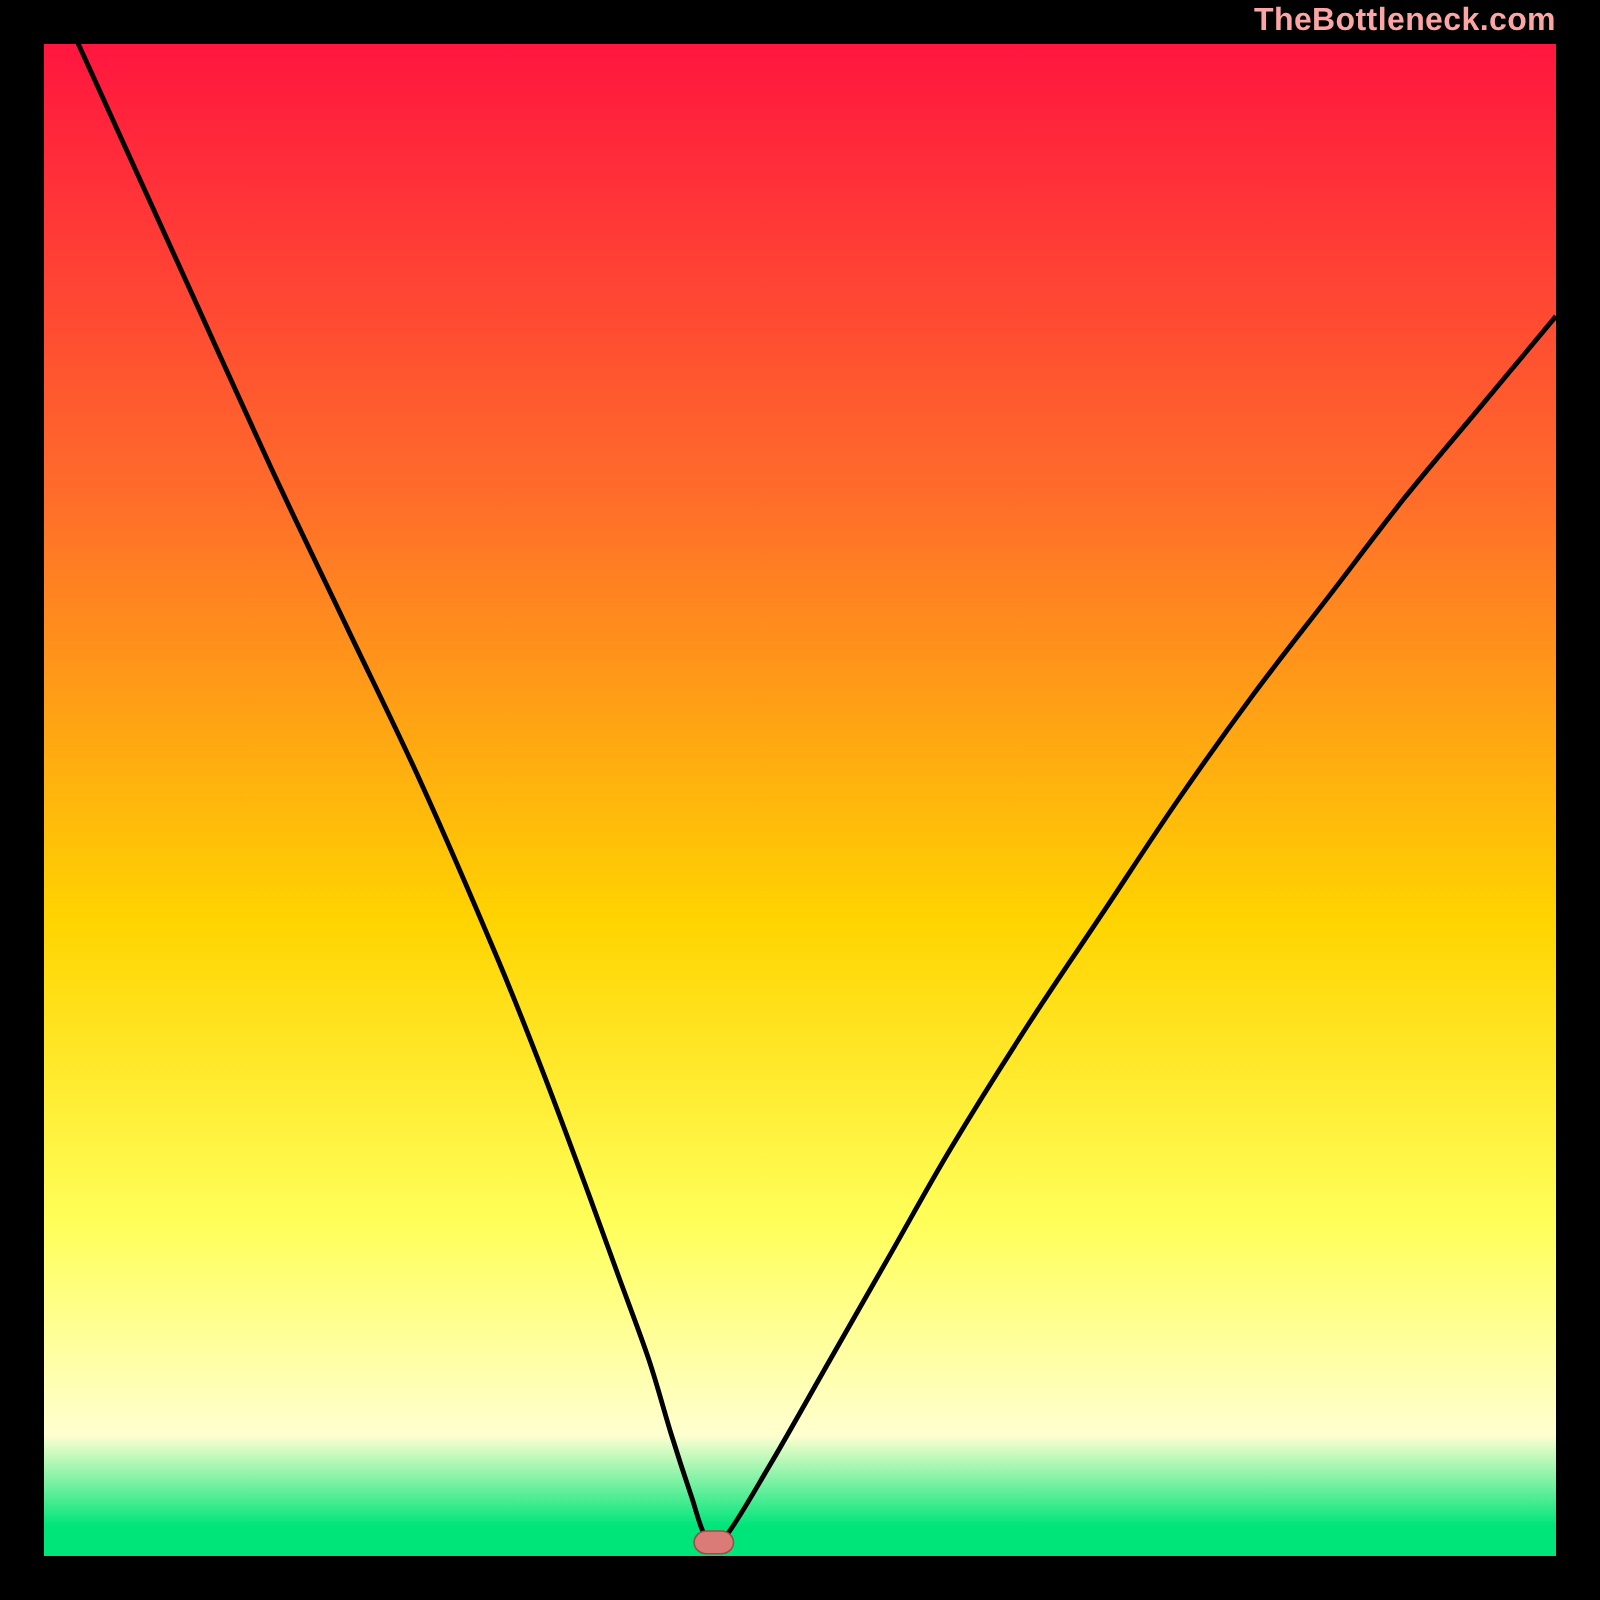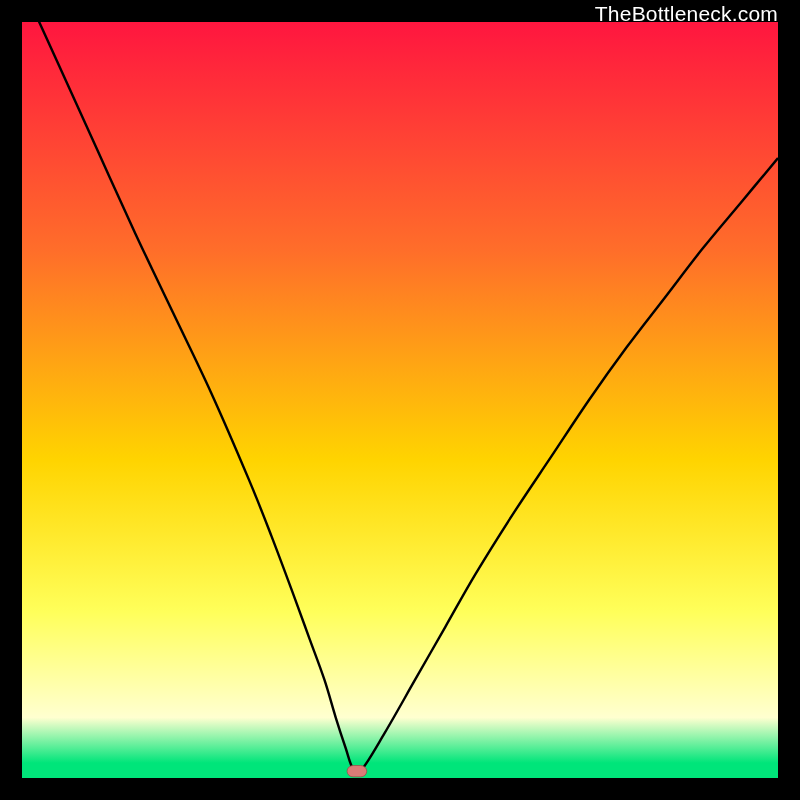--- a/index.html
+++ b/index.html
@@ -21,23 +21,23 @@
     position: absolute;
     left: 22px;
     top: 22px;
     width: 756px;
     height: 756px;
   }
   .watermark {
     position: absolute;
     top: 2px;
     right: 22px;
-    font-size: 21px;
-    font-weight: 400;
-    color: #ffffff;
+    font-size: 16px;
+    font-weight: 700;
+    color: #fca5a5;
     letter-spacing: 0.2px;
   }
 </style>
 </head>
 <body>
 
 <div class="stage">
   <div class="watermark">TheBottleneck.com</div>
   <svg class="plot" viewBox="0 0 1000 1000" preserveAspectRatio="none">
     <defs>

